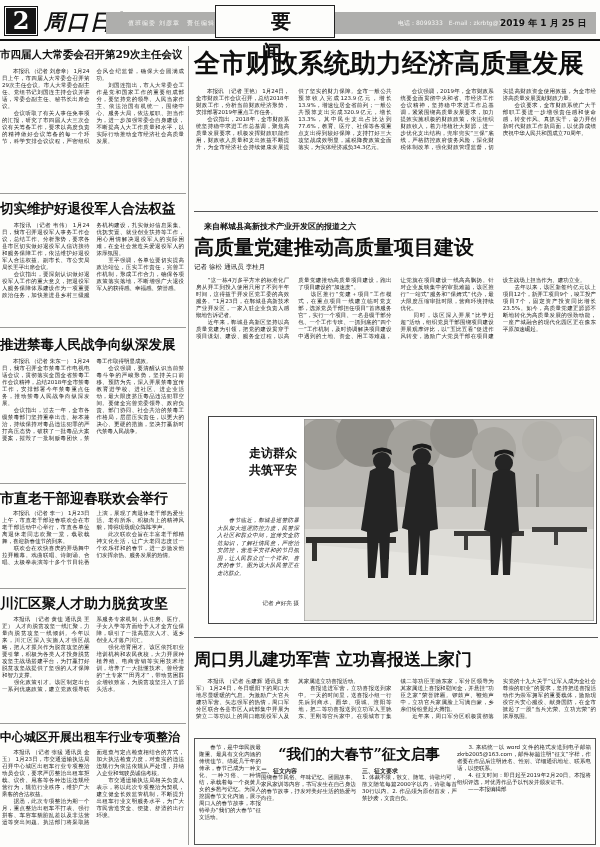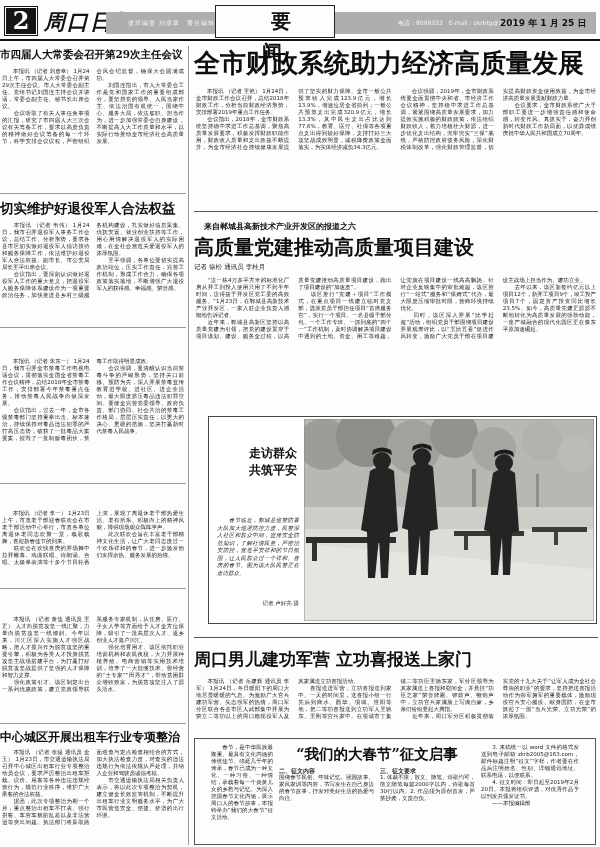--- a/index.html
+++ b/index.html
@@ -38,21 +38,21 @@
               background:#fff;}
   .phototitle{position:absolute;left:10px;top:28px;width:78px;text-align:right;
               font:bold 12px/17px "DejaVu Serif",serif;white-space:pre-line;color:#0d0d0d;}
   .photocaption{position:absolute;left:8px;top:100px;width:82px;font-size:5.5px;line-height:7.5px;
               font-family:"DejaVu Serif",serif;font-style:italic;text-align:justify;color:#222;}
   .photocredit{position:absolute;left:8px;top:183px;width:82px;text-align:right;font-size:5.5px;
               font-family:"DejaVu Serif",serif;color:#222;}
   .photoimg{position:absolute;left:95px;top:2px;width:290px;height:202px;}
   
   .noticebox{position:absolute;left:194px;top:738px;width:402px;height:107px;border:1px solid #555;
-             background:#fdfdfb;display:flex;padding:5px 16px;box-sizing:border-box;gap:6px;}
+             background:#fdfdfb;display:flex;padding:5px 4px;box-sizing:border-box;}
   .notice-col-intro{width:62px;font-size:5.5px;line-height:7px;text-align:justify;color:#222;overflow:hidden;}
   .notice-mid{width:196px;display:flex;flex-direction:column;}
   .notice-title{font:bold 14.5px/20px "DejaVu Serif",serif;text-align:center;color:#0d0d0d;white-space:nowrap;}
   .notice-sub{display:flex;gap:6px;margin-top:3px;flex:1;overflow:hidden;}
   .notice-sub > div{flex:1;font-size:5.5px;line-height:7px;text-align:justify;color:#222;overflow:hidden;}
   .notice-sub b{display:block;font-size:6px;}
   .notice-col-right{flex:1;font-size:5.5px;line-height:7px;text-align:justify;color:#222;overflow:hidden;white-space:pre-line;}
 </style>
 </head>
 <body>
@@ -77,30 +77,33 @@
 　　会议听取了有关人事任免事项的汇报，研究了市四届人大三次会议有关筹备工作，要求以高度负责的精神做好会议筹备的每一个环节，科学安排会议议程，严密组织会风会纪监督，确保大会圆满成功。
 　　刘国连指出，市人大常委会工作是党和国家工作的重要组成部分，要坚持党的领导、人民当家作主、依法治国有机统一，围绕中心、服务大局，依法履职、担当作为，进一步加强常委会自身建设，不断提高人大工作质量和水平，以实际行动推动全市经济社会高质量发展。</div>
   <div class="hrule" style="left:0;top:193px;width:186px;"></div>
 
   <div class="headline" style="left:0;top:200px;width:186px;font-size:13.5px;">切实维护好退役军人合法权益</div>
   <div class="bodytext cols2" style="left:2px;top:222px;width:182px;height:100px;">　　本报讯 （记者 韦伟） 1月24日，我市召开退役军人事务工作会议，总结工作、分析形势，要求各县市区切实做好退役军人信访接待和服务保障工作，依法维护好退役军人合法权益。副市长、市公安局局长王平出席会议。
 　　会议指出，要深刻认识做好退役军人工作的重大意义，把退役军人服务保障体系建设作为一项重要政治任务，加快推进县乡村三级服务机构建设，扎实做好信息采集、优抚安置、就业创业扶持等工作，用心用情解决退役军人的实际困难，在全社会营造关爱退役军人的浓厚氛围。
 　　王平强调，各单位要切实提高政治站位，压实工作责任，完善工作机制，形成工作合力，确保各项政策落实落地，不断增强广大退役军人的获得感、幸福感、荣誉感。</div>
   <div class="hrule" style="left:0;top:327px;width:186px;"></div>
 
+  <div class="headline" style="left:0;top:336px;width:186px;font-size:13.5px;">推进禁毒人民战争向纵深发展</div>
   <div class="bodytext cols2" style="left:2px;top:358px;width:182px;height:120px;">　　本报讯 （记者 朱东一） 1月24日，我市召开全市禁毒工作电视电话会议，贯彻落实全国全省禁毒工作会议精神，总结2018年全市禁毒工作，安排部署今年禁毒重点任务，推动禁毒人民战争向纵深发展。
 　　会议指出，过去一年，全市各级禁毒部门坚持重拳出击、标本兼治，持续保持对毒品违法犯罪的严打高压态势，破获了一批毒品大案要案，摧毁了一批制贩毒团伙，禁毒工作取得明显成效。
 　　会议强调，要清醒认识当前禁毒斗争的严峻形势，坚持关口前移、预防为先，深入开展禁毒宣传教育进学校、进社区、进企业活动，最大限度挤压毒品违法犯罪空间。要健全完善党委领导、政府负责、部门协同、社会共治的禁毒工作格局，层层压实责任，以更大的决心、更硬的措施，坚决打赢新时代禁毒人民战争。</div>
   <div class="hrule" style="left:0;top:483px;width:186px;"></div>
 
+  <div class="headline" style="left:0;top:490px;width:186px;font-size:14px;">市直老干部迎春联欢会举行</div>
   <div class="bodytext cols2" style="left:2px;top:510px;width:182px;height:72px;">　　本报讯 （记者 李一） 1月23日上午，市直老干部迎春联欢会在市老干部活动中心举行，市直各单位离退休老同志欢聚一堂，载歌载舞，喜迎新春佳节的到来。
 　　联欢会在欢快喜庆的开场舞中拉开帷幕。戏曲联唱、诗朗诵、合唱、太极拳表演等十多个节目轮番上演，展现了离退休老干部热爱生活、老有所乐、积极向上的精神风貌，博得现场观众阵阵掌声。
 　　此次联欢会旨在丰富老干部精神文化生活，让广大老同志度过一个欢乐祥和的春节，进一步激发他们发挥余热、服务发展的热情。</div>
   <div class="hrule" style="left:0;top:588px;width:186px;"></div>
 
+  <div class="headline" style="left:0;top:595px;width:186px;font-size:14px;">川汇区聚人才助力脱贫攻坚</div>
   <div class="bodytext cols2" style="left:2px;top:616px;width:182px;height:102px;">　　本报讯 （记者 黄佳 通讯员 王正） 人才向脱贫攻坚一线汇聚，力量向脱贫攻坚一线倾斜。今年以来，川汇区深入实施人才强区战略，把人才振兴作为脱贫攻坚的重要引擎，积极为各类人才投身脱贫攻坚主战场搭建平台，为打赢打好脱贫攻坚战提供了坚强的人才保障和智力支撑。
 　　强化政策引才。该区制定出台一系列优惠政策，建立党政领导联系服务专家机制，从住房、医疗、子女入学等方面给予人才全方位保障，吸引了一批高层次人才、返乡创业人才落户川汇。
 　　强化培育用才。该区依托职业培训机构和农民夜校，大力开展种植养殖、电商营销等实用技术培训，培养了一大批懂技术、善经营的“土专家”“田秀才”，带动贫困群众增收致富，为脱贫攻坚注入了源头活水。</div>
   <div class="hrule" style="left:0;top:723px;width:186px;"></div>
 
   <div class="headline" style="left:0;top:729px;width:186px;font-size:12px;">中心城区开展出租车行业专项整治</div>
   <div class="bodytext cols2" style="left:2px;top:749px;width:182px;height:94px;">　　本报讯 （记者 张猛 通讯员 金玉） 1月23日，市交通运输执法局召开中心城区出租车行业专项整治动员会议，要求严厉整治出租车拒载、议价、甩客等各种违法违规经营行为，规范行业秩序，维护广大乘客的合法权益。
 　　据悉，此次专项整治为期一个月，重点整治出租车不打表、强行拼客、车容车貌脏乱差以及非法营运等突出问题。执法部门将采取路面巡查与定点检查相结合的方式，加大执法检查力度，对查实的违法违规行为依法依规从严处理，并纳入企业和驾驶员诚信考核。
 　　市交通运输执法局相关负责人表示，将以此次专项整治为契机，建立健全长效监管机制，不断提升出租车行业文明服务水平，为广大市民营造安全、便捷、舒适的出行环境。</div>
 

